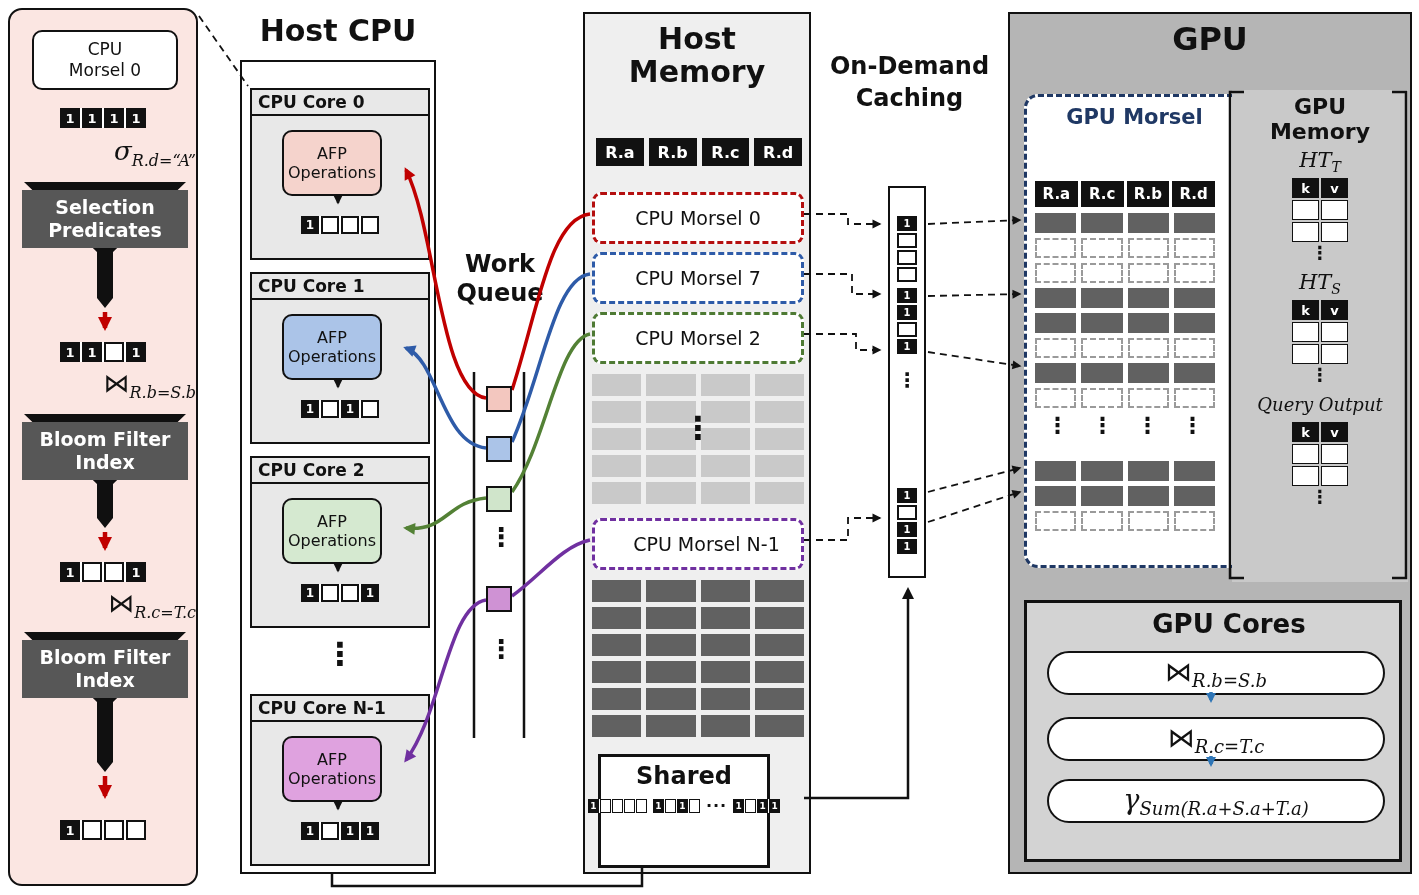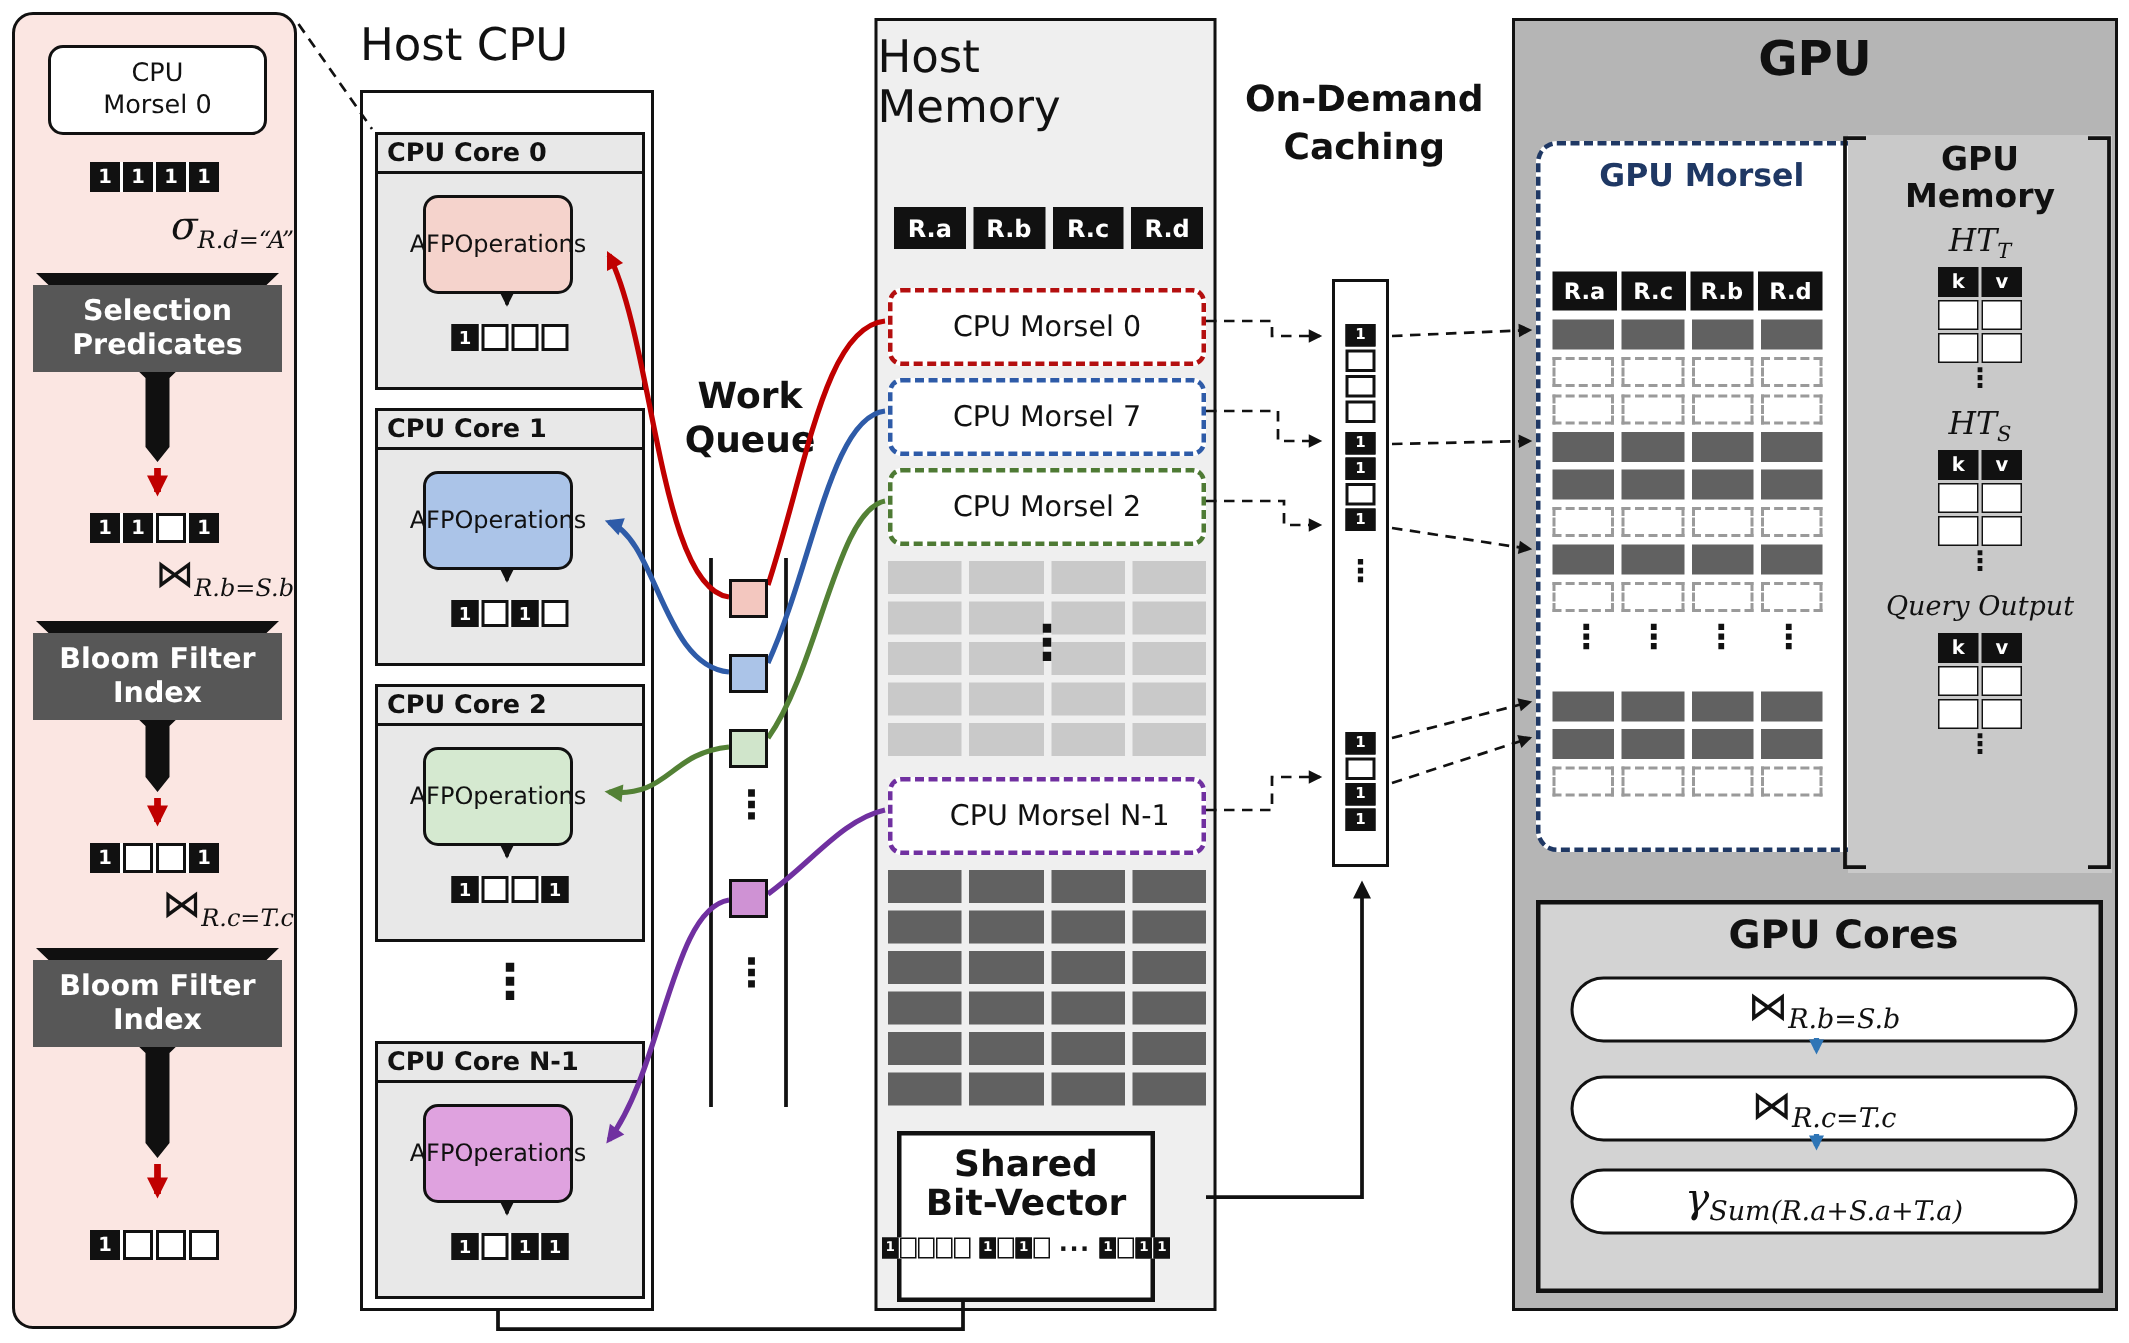--- a/index.html
+++ b/index.html
@@ -29,25 +29,25 @@
 
   
   .zoom-panel{background:#fbe6e2;border:2.5px solid #111;border-radius:14px}
   .morsel-card{background:#fff;border:2.5px solid #111;border-radius:10px;display:flex;flex-direction:column;align-items:center;justify-content:center;font-size:17px;line-height:1.25}
   .funnel-label{left:12px;width:166px;height:58px;background:#575757;color:#fff;font-weight:bold;font-size:19px;line-height:1.2;display:flex;flex-direction:column;align-items:center;justify-content:center;text-align:center}
   .mathlabel{text-align:right;font-family:"DejaVu Serif","DejaVu Sans","Liberation Serif",serif;font-style:italic;font-size:25px}
   .mathlabel .op{font-size:26px}
   .mathlabel sub{font-size:16px}
 
   
-  .bigtitle{font-weight:normal;font-size:30px;line-height:1.1}
+  .bigtitle{font-weight:bold;font-size:30px;text-align:center;line-height:1.1}
   .cpu-container{background:#fff;border:2.5px solid #111}
   .core{width:180px;height:172px;background:#e8e8e8;border:2px solid #111}
   .core-h{font-weight:bold;font-size:17px;padding:2px 6px;height:26px;border-bottom:2px solid #111}
-  .afp{width:100px;height:66px;border:2px solid #111;border-radius:10px;display:flex;flex-direction:row;align-items:center;justify-content:center;font-size:16px;line-height:1.2;text-align:right}
+  .afp{width:100px;height:66px;border:2px solid #111;border-radius:10px;display:flex;flex-direction:column;align-items:center;justify-content:center;font-size:16px;line-height:1.2;text-align:right}
   .dots{font-weight:bold;font-size:28px;text-align:center;line-height:1}
 
   
   .wq-label{font-weight:bold;font-size:24px;text-align:center;line-height:1.2}
   .wq-square{width:26px;height:26px;border:2px solid #111}
 
   
   .hm-container{background:#efefef;border:2.5px solid #111}
   .hm-heads{display:flex;gap:5px;width:206px}
   .hcell{flex:1;height:28px;background:#111;color:#fff;font-weight:bold;font-size:16px;display:flex;align-items:center;justify-content:center}
@@ -305,21 +305,20 @@
         <div class="mrow dark">
           <div class="mcell"></div>
           <div class="mcell"></div>
           <div class="mcell"></div>
           <div class="mcell"></div>
         </div>
       </div>
     <div class="shared abs" style="left:13px;top:740px;width:172px;height:114px">
       <div class="shared-title">
         <div>Shared</div>
-        <div>Bit-Vector</div>
       </div>
       <div class="shared-row">
         <span class="bv bv-sm">
             <span class="c on">1</span>
             <span class="c"></span>
             <span class="c"></span>
             <span class="c"></span>
             <span class="c"></span>
           </span>
         <span class="bv bv-sm">

